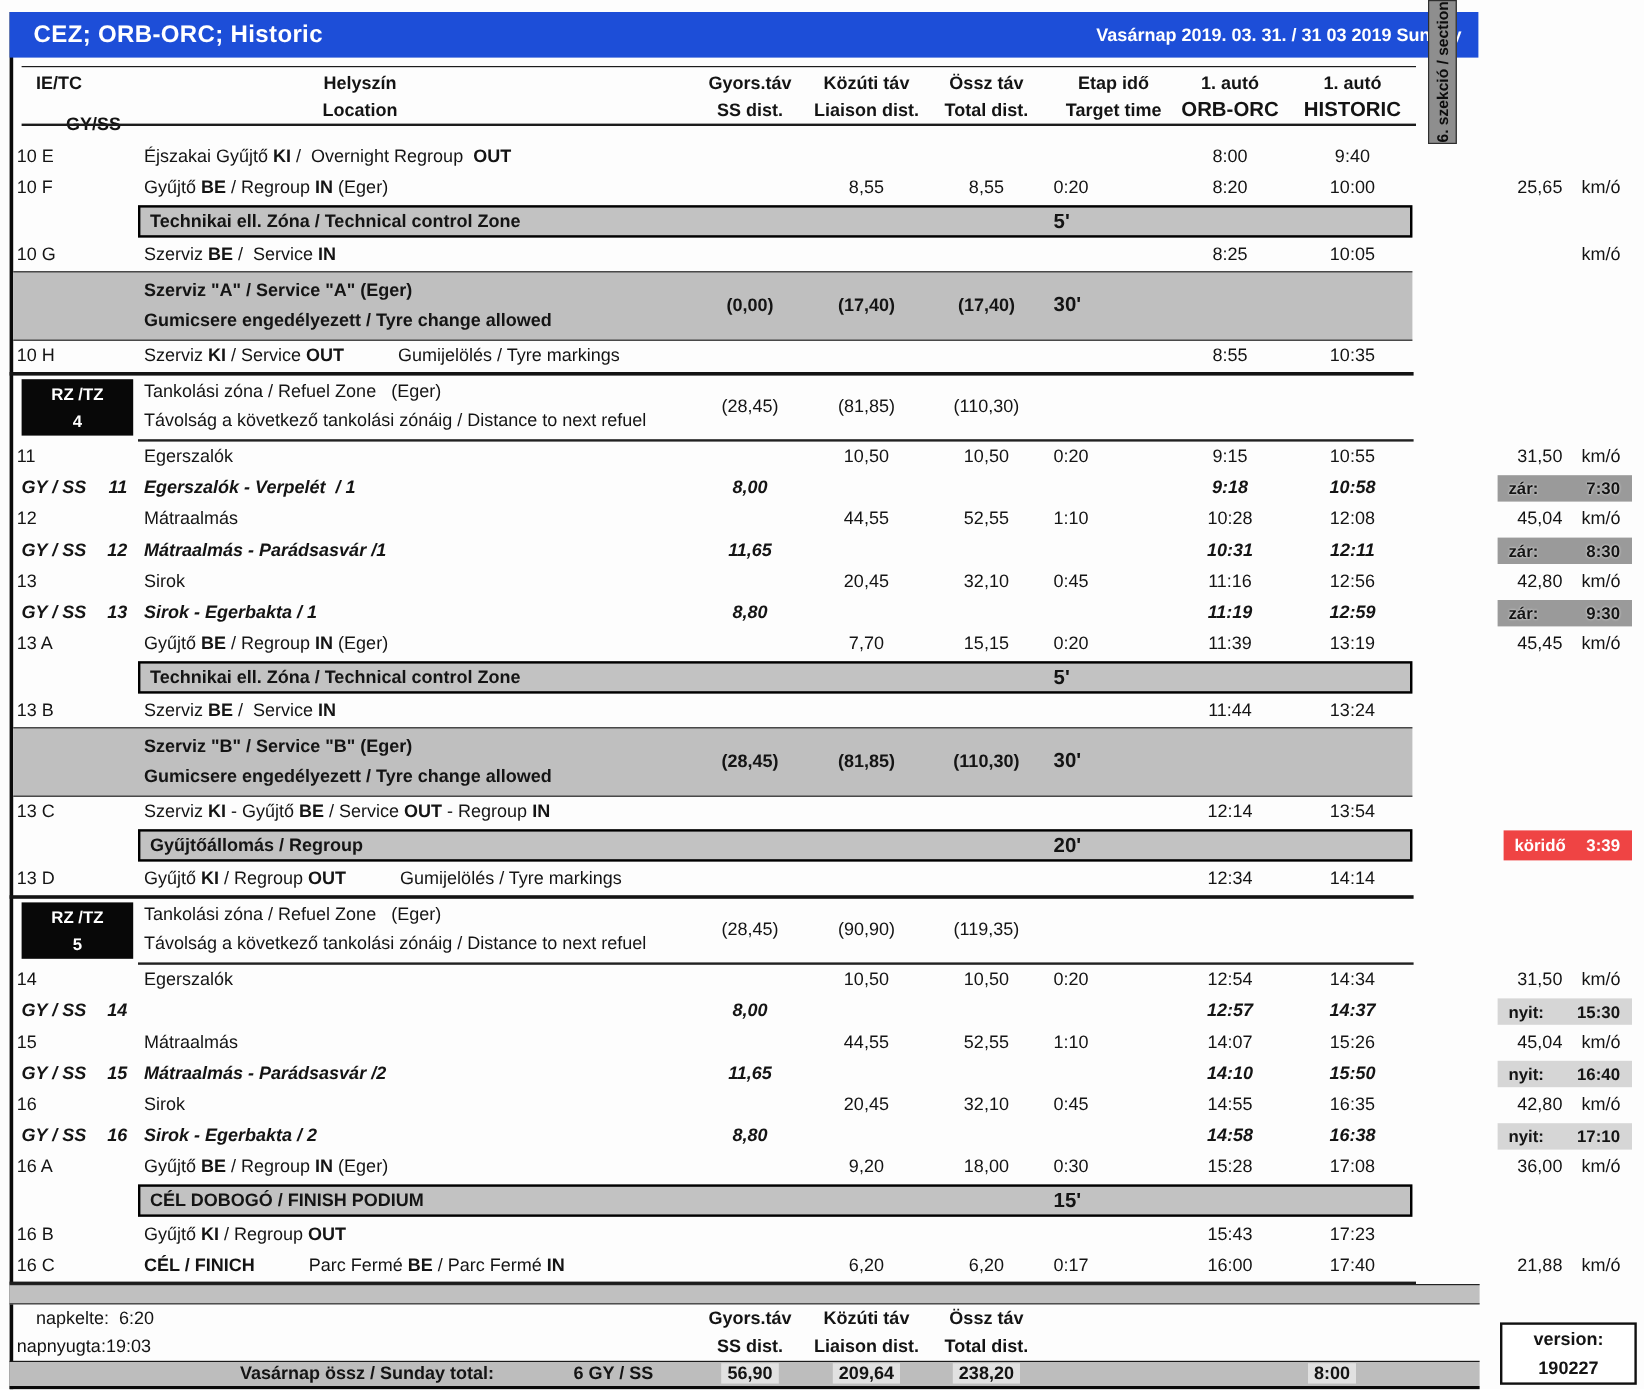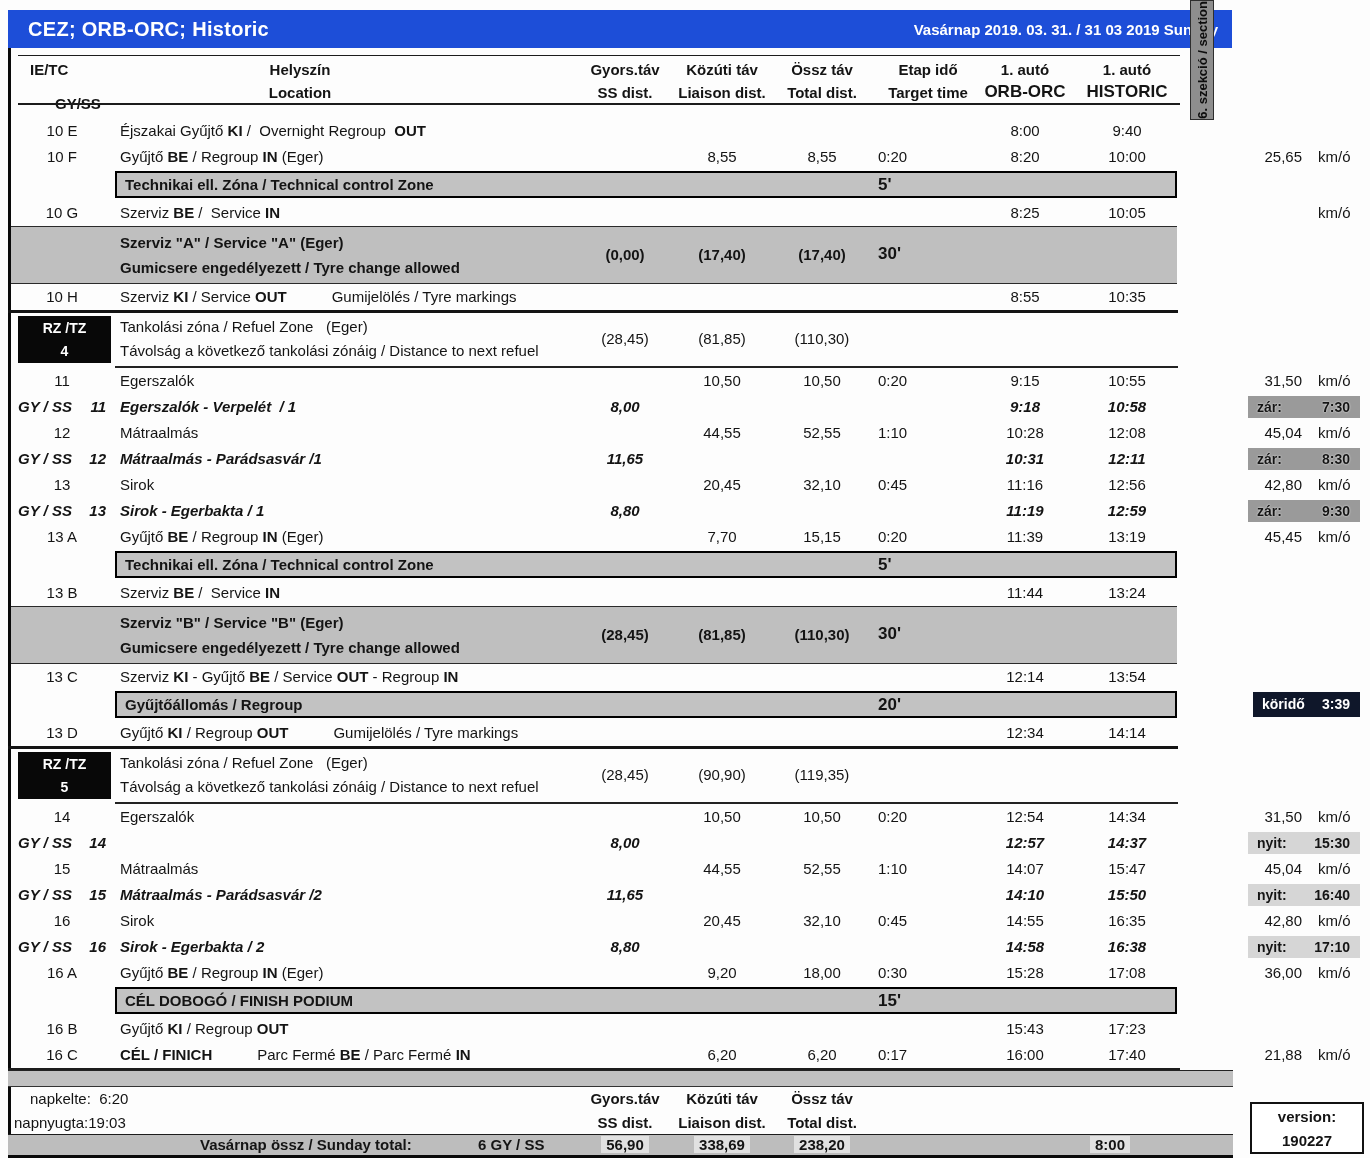--- a/index.html
+++ b/index.html
@@ -19,21 +19,21 @@
   
   .hcell{position:absolute;font-weight:bold;font-size:15px;height:23px;line-height:23px;white-space:nowrap;}
   .hc{text-align:center;}
   .hbig{font-size:17px;}
 
   
   .body{position:absolute;left:0;top:118px;width:1370px;}
   .row{position:relative;}
   .row.t,.row.s{height:26px;}
   .cell{position:absolute;top:0;height:26px;line-height:26px;font-size:15px;white-space:nowrap;}
-  .c-tc{left:14px;width:96px;text-align:center;}
+  .c-tc{left:14px;width:96px;text-align:left;}
   .c-loc{left:120px;width:470px;display:flex;gap:45px;}
   .c-loc span{white-space:pre;}
   .c-ss{left:575px;width:100px;text-align:center;}
   .c-li{left:672px;width:100px;text-align:center;}
   .c-to{left:772px;width:100px;text-align:center;}
   .c-et{left:878px;width:100px;}
   .c-orb{left:975px;width:100px;text-align:center;}
   .c-his{left:1077px;width:100px;text-align:center;}
   .c-speed{left:1236px;width:66px;text-align:right;}
   .c-kmh{left:1318px;width:48px;}
@@ -54,21 +54,21 @@
   .badge.zar{background:#9a9a9a;text-shadow:0 0 2px rgba(255,255,255,.95);}
   .badge.nyit{background:#d6d6d6;}
 
   
   .row.bb{height:30px;}
   .bbox{position:absolute;left:115px;top:1px;width:1062px;height:27px;box-sizing:border-box;
         border:2px solid #000;background:#c2c2c2;line-height:23px;padding-left:8px;
         font-weight:bold;font-size:15px;white-space:nowrap;}
   .bt{top:1px;height:27px;line-height:27px;font-weight:bold;font-size:17px;}
   .kbadge{position:absolute;left:1253px;top:2px;width:107px;height:25px;line-height:25px;
-          background:#0f172a;color:#fff;font-weight:bold;font-size:14px;display:flex;
+          background:#ef4444;color:#fff;font-weight:bold;font-size:14px;display:flex;
           justify-content:space-between;padding:0 10px 0 9px;box-sizing:border-box;}
 
   
   .row.sb{height:58px;}
   .sband{position:absolute;left:11px;top:0;width:1166px;height:58px;box-sizing:border-box;
          background:#bfbfbf;border-top:1px solid #2a2a2a;border-bottom:1px solid #2a2a2a;}
   .sband div{position:absolute;left:109px;font-weight:bold;font-size:15px;height:26px;line-height:26px;white-space:nowrap;}
   .sl1{top:3px;} .sl2{top:28px;}
   .row.sb .cell{top:16px;font-weight:bold;}
   .row.sb .bt{top:14px;}
@@ -419,21 +419,21 @@
 
     <div class="row t">
       <div class="cell c-tc">15</div>
       <div class="cell c-loc">
           <span>Mátraalmás</span>
         </div>
       <div class="cell c-li">44,55</div>
       <div class="cell c-to">52,55</div>
       <div class="cell c-et">1:10</div>
       <div class="cell c-orb">14:07</div>
-      <div class="cell c-his">15:47</div>
+      <div class="cell c-his">15:26</div>
       <div class="cell c-speed">45,04</div>
       <div class="cell c-kmh">km/ó</div>
     </div>
 
     <div class="row s">
       <div class="cell c-tc stc">
           <span>GY / SS</span>
           <span>15</span>
         </div>
       <div class="cell c-loc">
@@ -535,21 +535,21 @@
   <div class="fcell fb" style="left:672px;top:1087px;width:100px;text-align:center;">Közúti táv</div>
   <div class="fcell fb" style="left:672px;top:1111px;width:100px;text-align:center;">Liaison dist.</div>
   <div class="fcell fb" style="left:772px;top:1087px;width:100px;text-align:center;">Össz táv</div>
   <div class="fcell fb" style="left:772px;top:1111px;width:100px;text-align:center;">Total dist.</div>
 
   <div class="hline" style="left:8px;top:1134px;width:1225px;height:1px;"></div>
   <div class="f-total dither"></div>
   <div class="ft" style="left:200px;">Vasárnap össz / Sunday total:</div>
   <div class="ft" style="left:478px;">6 GY / SS</div>
   <div class="ft" style="left:575px;width:100px;text-align:center;"><span class="pv">56,90</span></div>
-  <div class="ft" style="left:672px;width:100px;text-align:center;"><span class="pv">338,69</span></div>
+  <div class="ft" style="left:672px;width:100px;text-align:center;"><span class="pv">209,64</span></div>
   <div class="ft" style="left:772px;width:100px;text-align:center;"><span class="pv">238,20</span></div>
   <div class="ft" style="left:1055px;width:110px;text-align:center;"><span class="pv">8:00</span></div>
   <div class="hline" style="left:8px;top:1155px;width:1225px;height:3px;background:#0a0a0a;"></div>
 
   <div class="versionbox">
     <div>version:</div>
     <div>190227</div>
   </div>
 
 </div>

